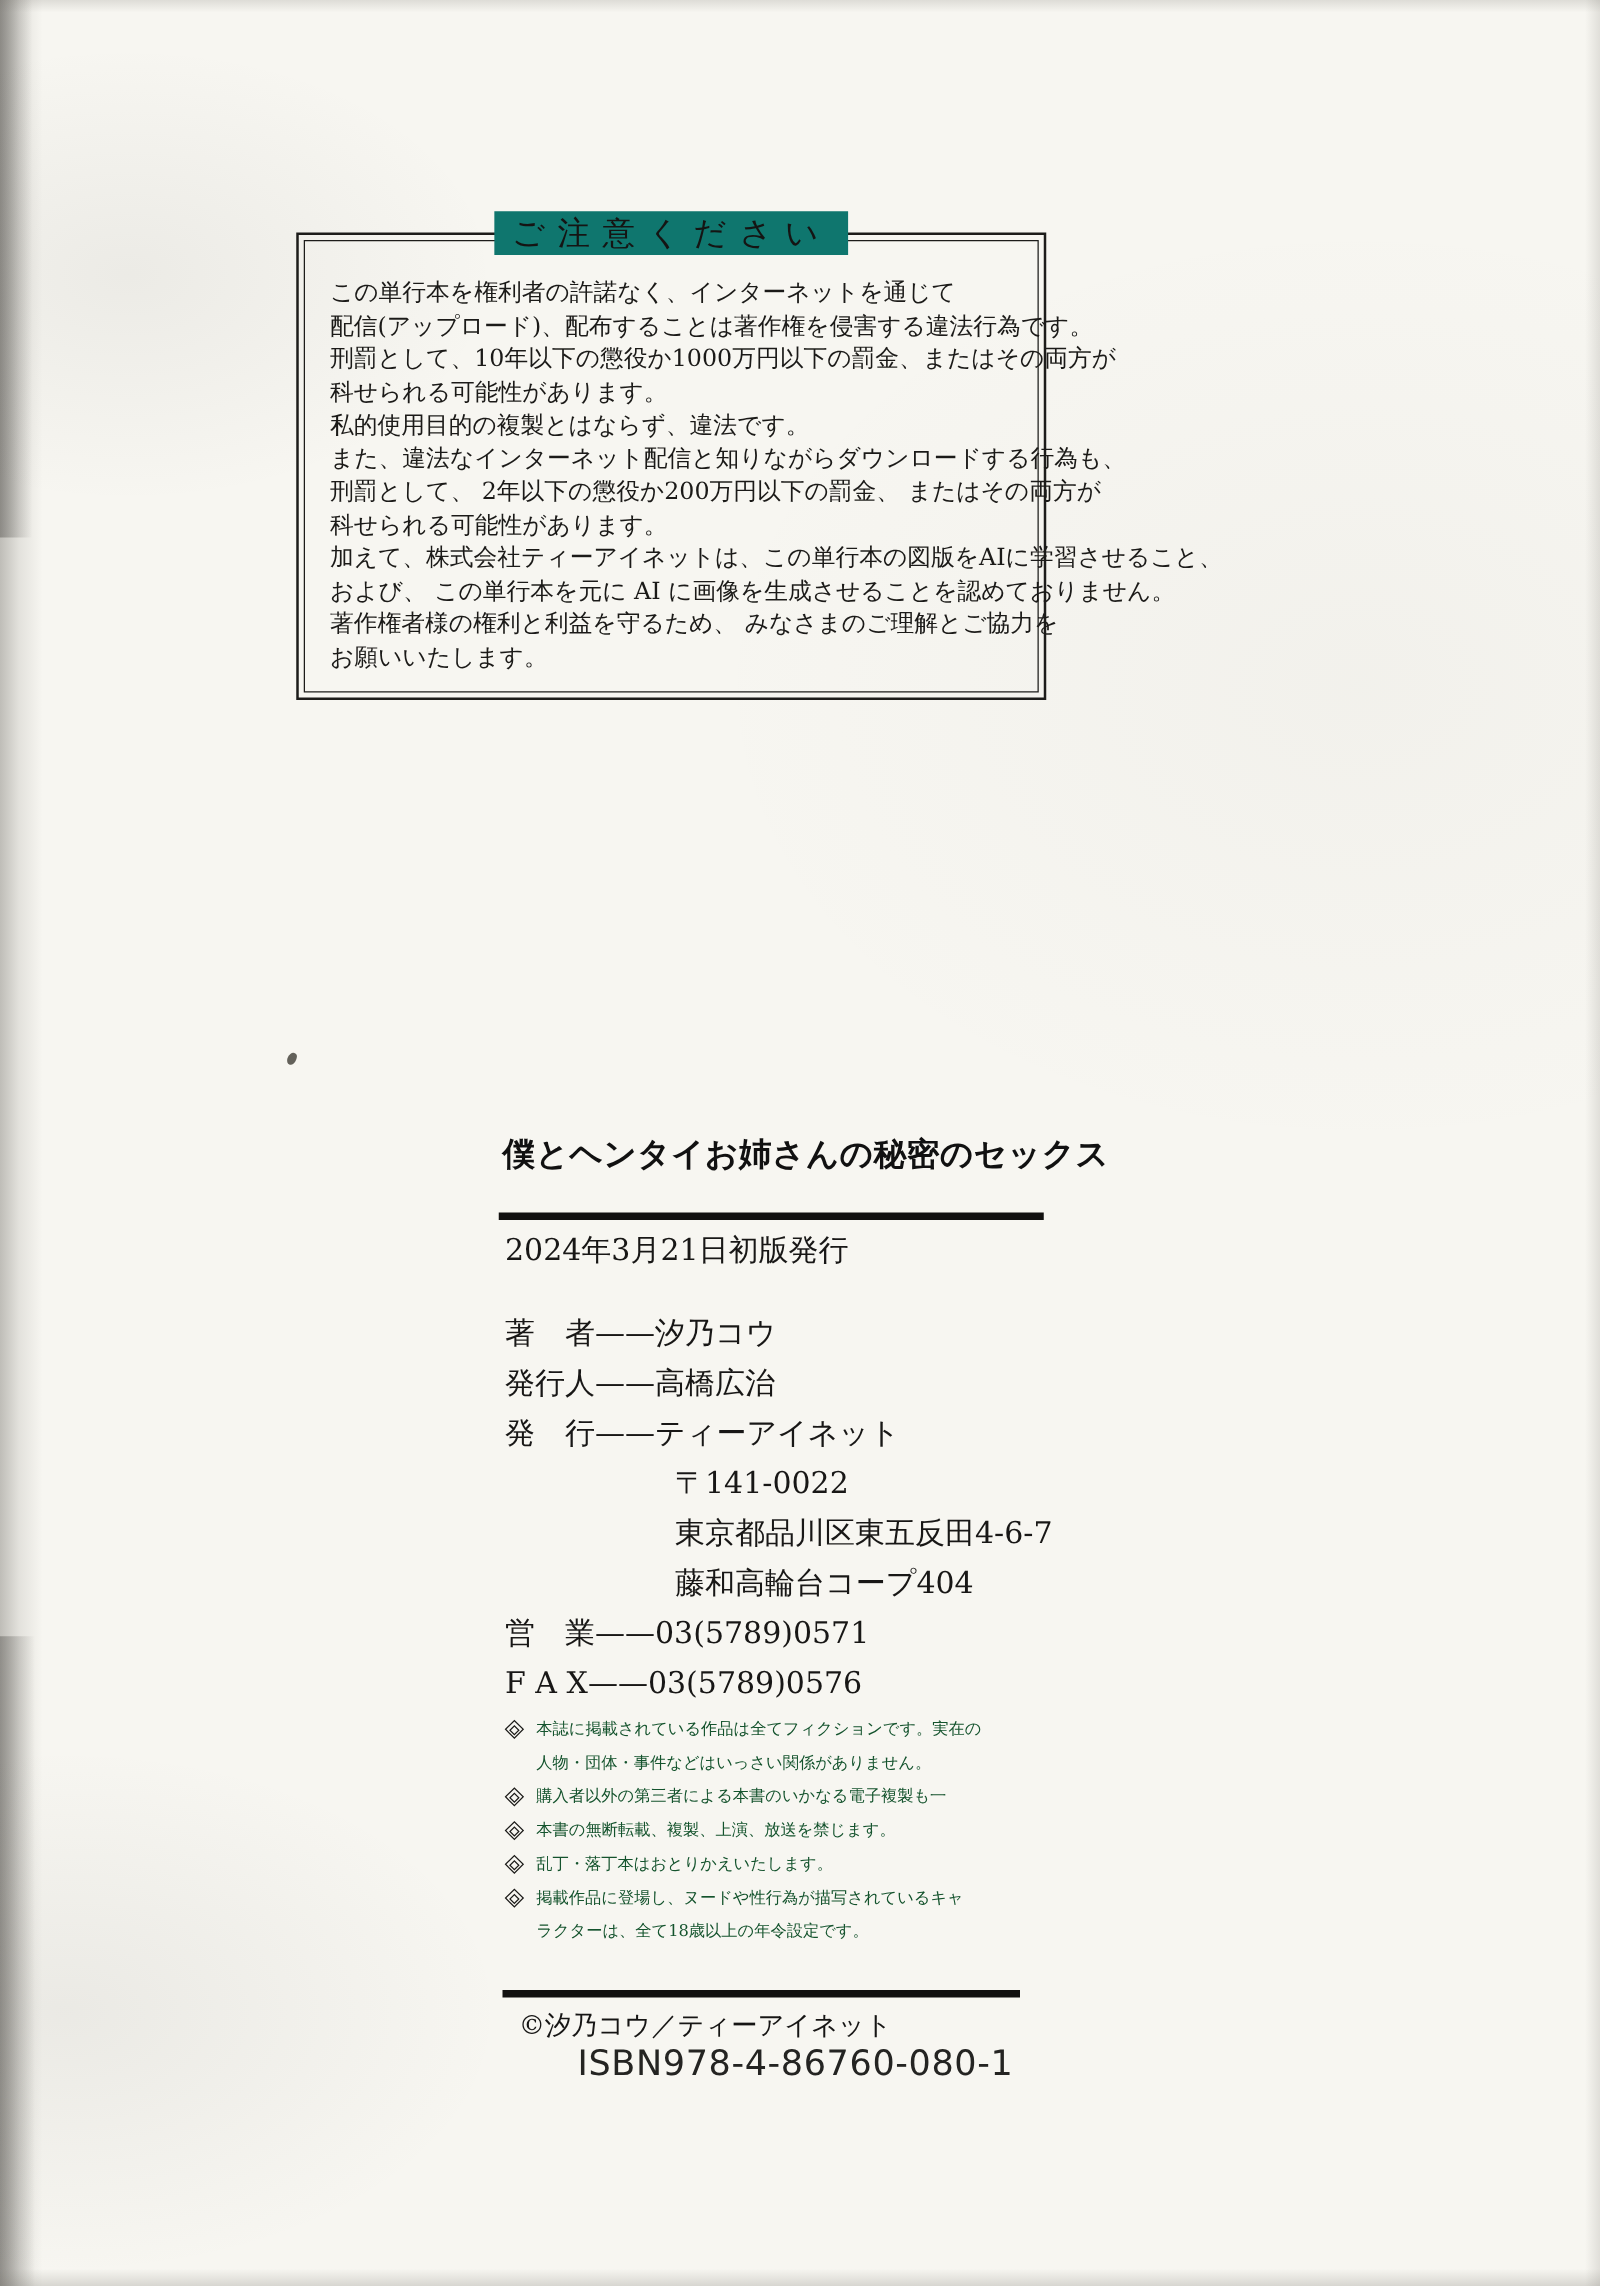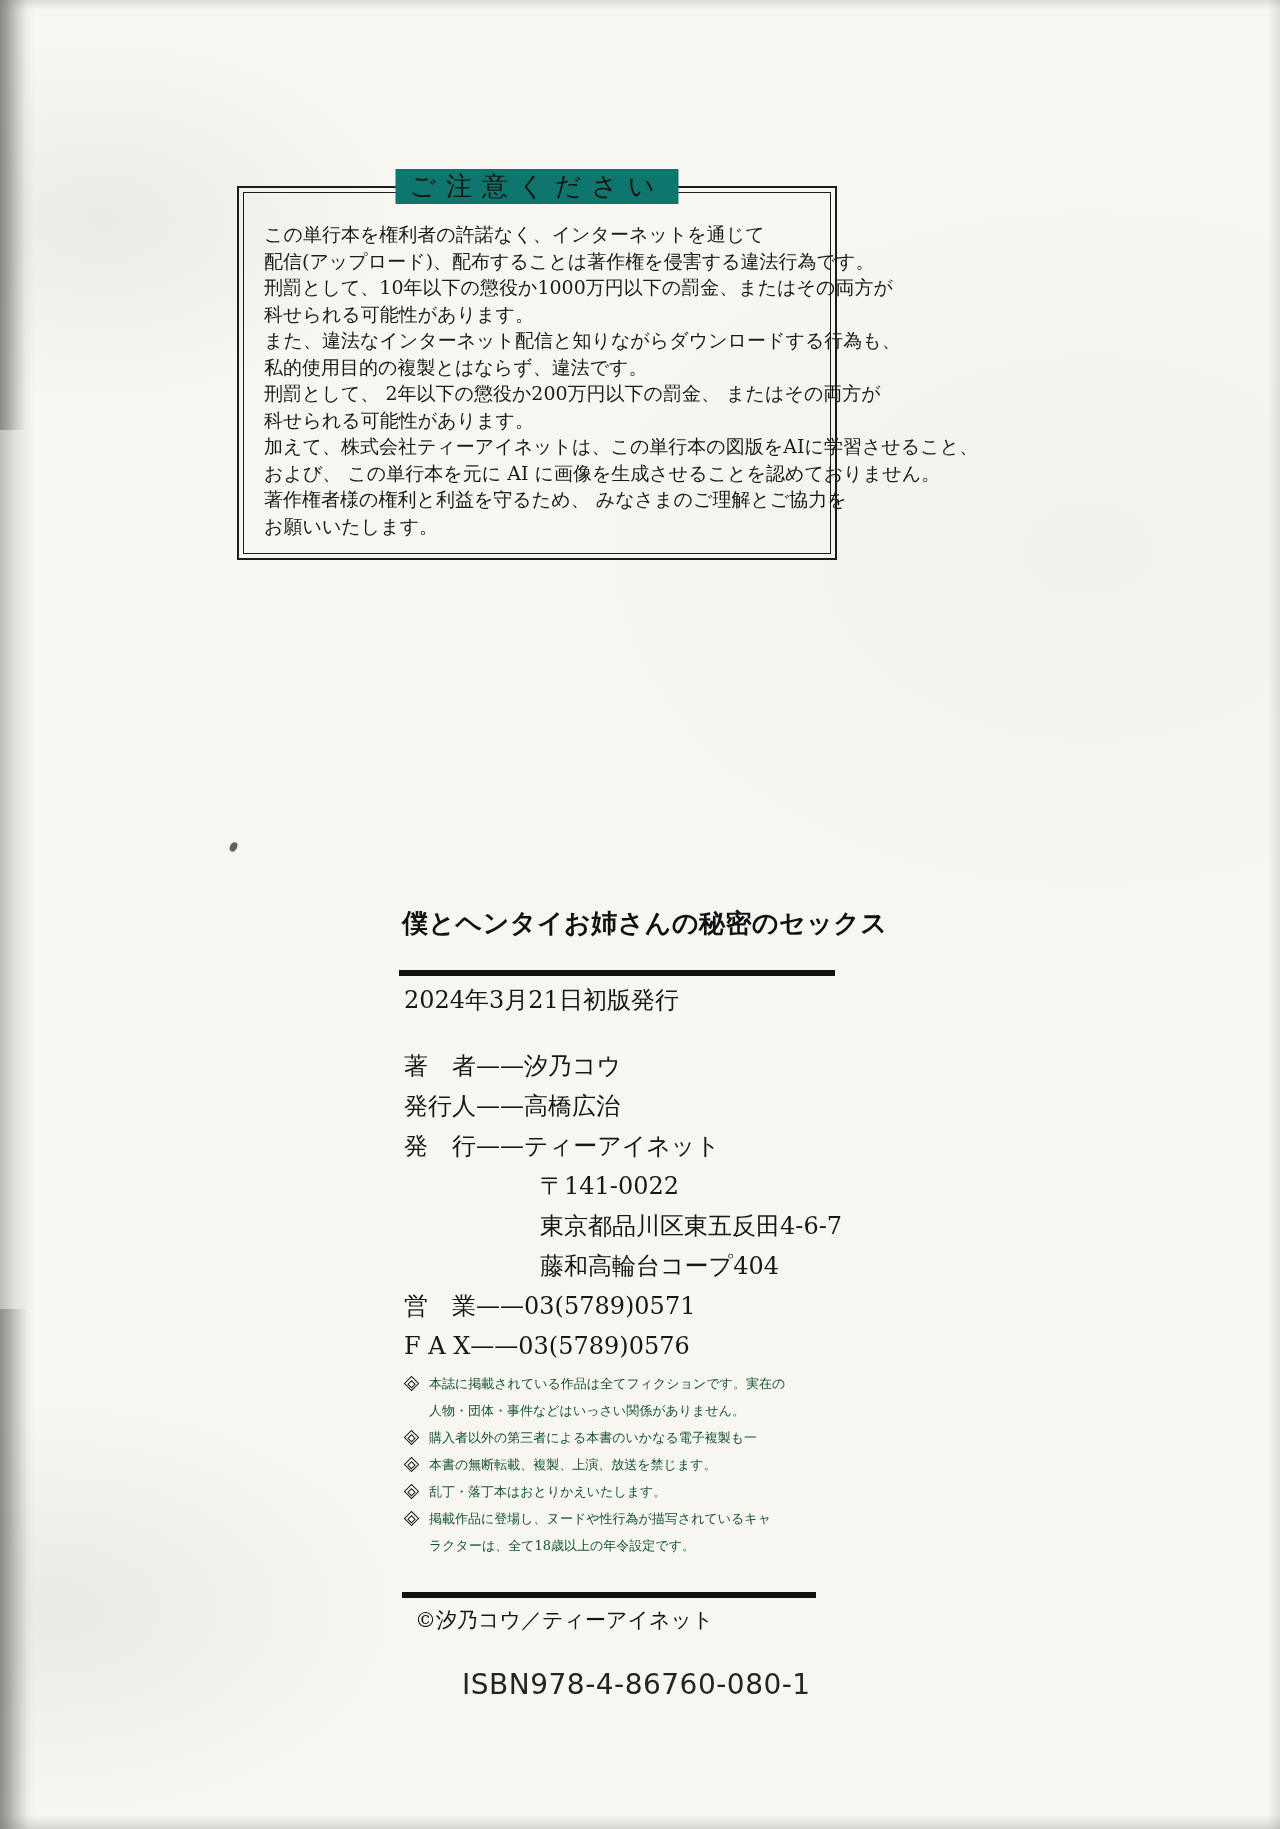--- a/index.html
+++ b/index.html
@@ -71,21 +71,21 @@
   .diamond{position:absolute;left:2px;top:8px;width:11px;height:11px;
     border:1.5px solid #1c1b19;transform:rotate(45deg);box-sizing:border-box;}
   .diamond-inner{position:absolute;left:1.5px;top:1.5px;right:1.5px;bottom:1.5px;
     border:1px solid #1c1b19;box-sizing:border-box;}
 
   .rule-bottom{left:402px;top:1592px;width:414px;height:6px;}
   .copyright-line{position:absolute;left:402px;top:1606px;font-size:21px;white-space:nowrap;color:#161514;margin-left:13px;}
   .isbn-line{
     position:absolute;left:462px;top:1634px;
     font-family:"DejaVu Sans","Liberation Sans",sans-serif;
-    font-size:28px;letter-spacing:0.5px;white-space:nowrap;color:#242422;margin-top:34px;
+    font-size:28px;letter-spacing:0.5px;white-space:nowrap;color:#242422;
   }
 </style>
 </head>
 <body>
 
 <div class="edge edge-left"></div>
 <div class="edge edge-left-top"></div>
 <div class="edge edge-left-bottom"></div>
 <div class="edge edge-top"></div>
 <div class="edge edge-bottom"></div>
@@ -93,22 +93,22 @@
 <div class="mottle"></div>
 <div class="ink-speck"></div>
 
 <div class="notice-box">
   <div class="notice-box-title">ご注意ください</div>
   <div class="notice-box-inner">
     <div class="nb-line">この単行本を権利者の許諾なく、インターネットを通じて</div>
     <div class="nb-line">配信(アップロード)、配布することは著作権を侵害する違法行為です。</div>
     <div class="nb-line">刑罰として、10年以下の懲役か1000万円以下の罰金、またはその両方が</div>
     <div class="nb-line">科せられる可能性があります。</div>
+    <div class="nb-line">私的使用目的の複製とはならず、違法です。</div>
     <div class="nb-line">また、違法なインターネット配信と知りながらダウンロードする行為も、</div>
-    <div class="nb-line">私的使用目的の複製とはならず、違法です。</div>
     <div class="nb-line">刑罰として、 2年以下の懲役か200万円以下の罰金、 またはその両方が</div>
     <div class="nb-line">科せられる可能性があります。</div>
     <div class="nb-line">加えて、株式会社ティーアイネットは、この単行本の図版をAIに学習させること、</div>
     <div class="nb-line">および、 この単行本を元に AI に画像を生成させることを認めておりません。</div>
     <div class="nb-line">著作権者様の権利と利益を守るため、 みなさまのご理解とご協力を</div>
     <div class="nb-line">お願いいたします。</div>
   </div>
 </div>
 
 <div class="book-title">僕とヘンタイお姉さんの秘密のセックス</div>

